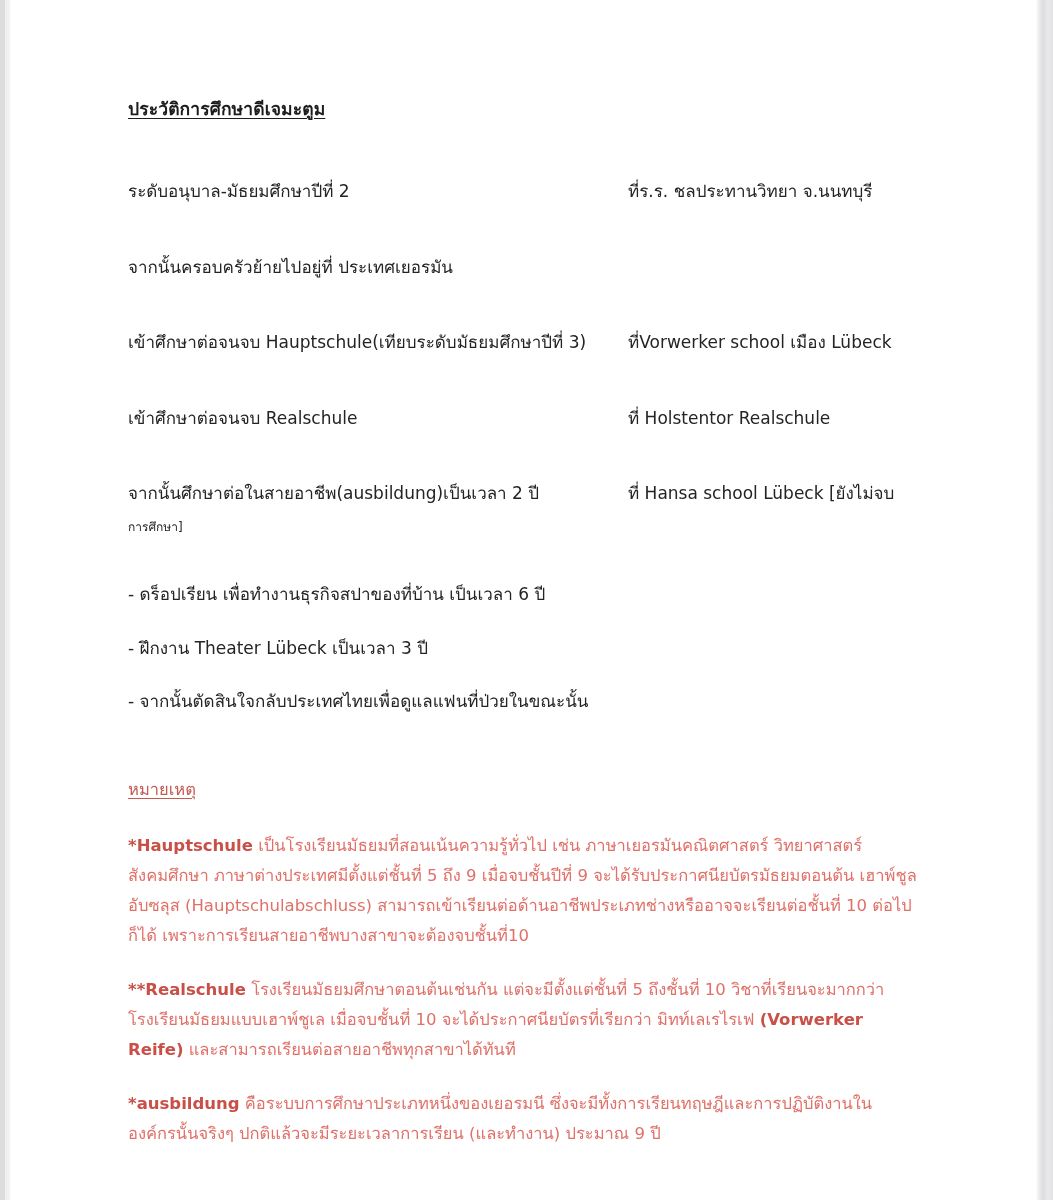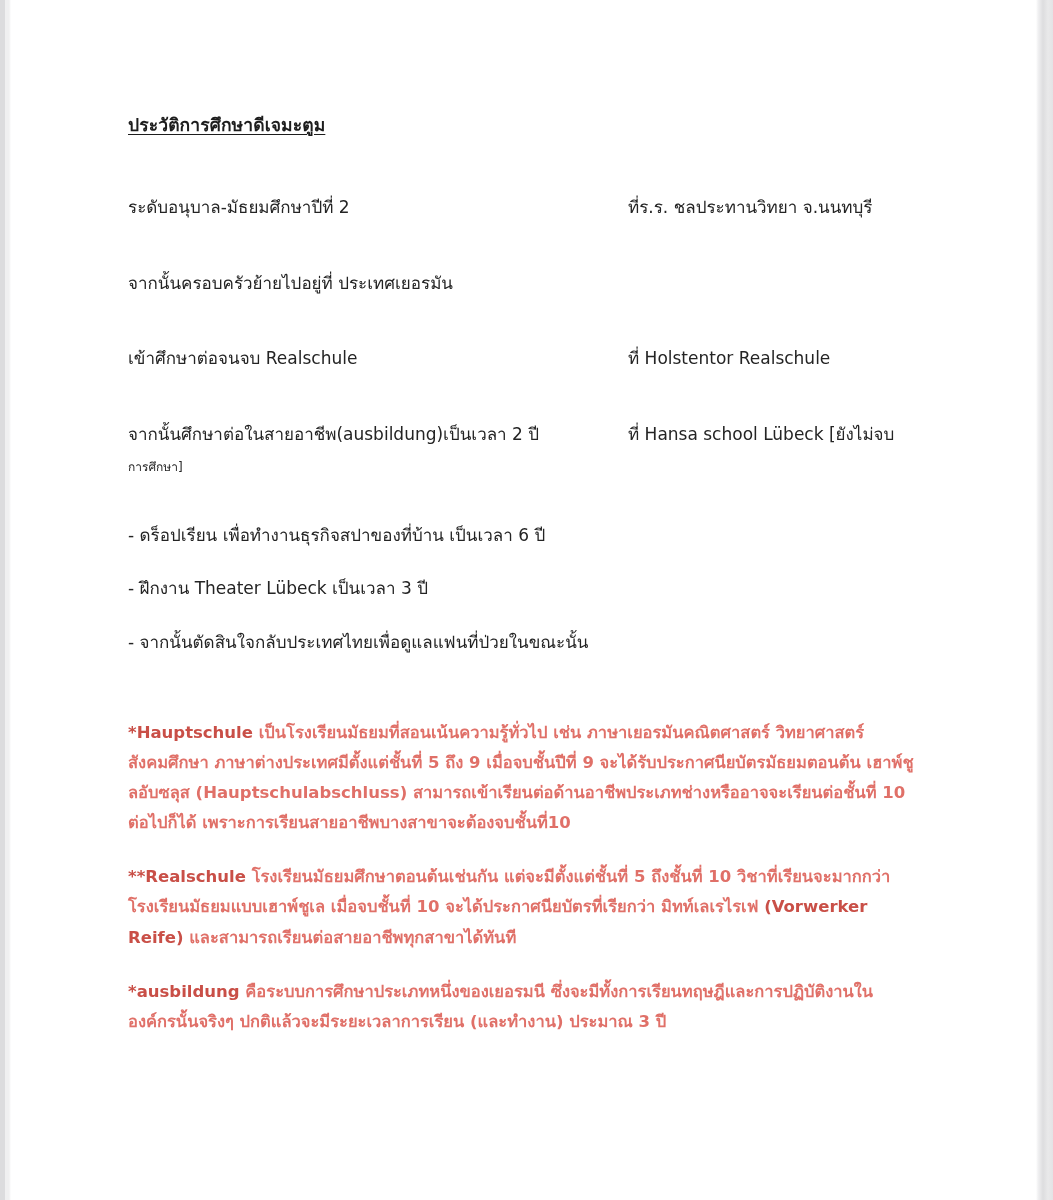--- a/index.html
+++ b/index.html
@@ -30,21 +30,21 @@
        #dddddf 1043px,
        #e9e9ea 1048px,
        #e3e3e5 1053px
     );
     box-sizing: border-box;
   }
 
   .page {
     position: absolute;
     left: 0;
-    top: 16px;
+    top: 0;
     width: 1036px;
     height: 959px;
     padding: 0;
     box-sizing: border-box;
   }
 
   .content {
     position: absolute;
     left: 128px;
     top: 96px;
@@ -128,21 +128,21 @@
   }
   .note-para b {
     color: #c94f47;
     font-weight: bold;
   }
   .note-para .lead {
     color: #c94f47;
     font-weight: bold;
   }
 
-  .thin { font-weight: bold; }
+  .thin { font-weight: normal; }
 </style>
 </head>
 <body>
 
 <div class="page-viewport">
   <div class="page">
     <div class="content">
 
       <div class="doc-title">ประวัติการศึกษาดีเจมะตูม</div>
 
@@ -151,20 +151,24 @@
         <div class="edu-row">
           <div class="edu-left">ระดับอนุบาล-มัธยมศึกษาปีที่ 2</div>
           <div class="edu-right">ที่ร.ร. ชลประทานวิทยา จ.นนทบุรี</div>
         </div>
 
         <div class="edu-row">
           <div class="edu-left">จากนั้นครอบครัวย้ายไปอยู่ที่ ประเทศเยอรมัน</div>
           <div class="edu-right"></div>
         </div>
 
+        <div class="edu-row">
+          <div class="edu-left">เข้าศึกษาต่อจนจบ Hauptschule(เทียบระดับมัธยมศึกษาปีที่ 3)</div>
+          <div class="edu-right">ที่Vorwerker school เมือง Lübeck</div>
+        </div>
 
         <div class="edu-row">
           <div class="edu-left">เข้าศึกษาต่อจนจบ Realschule</div>
           <div class="edu-right">ที่ Holstentor Realschule</div>
         </div>
 
         <div class="edu-row tall">
           <div class="edu-left">จากนั้นศึกษาต่อในสายอาชีพ(ausbildung)เป็นเวลา 2 ปี</div>
           <div class="edu-right">ที่ Hansa school Lübeck [ยังไม่จบ</div>
         </div>
@@ -173,30 +177,31 @@
       </div>
 
       <div class="bullets">
         <div class="bullet-row">- ดร็อปเรียน เพื่อทำงานธุรกิจสปาของที่บ้าน เป็นเวลา 6 ปี</div>
         <div class="bullet-row">- ฝึกงาน Theater Lübeck เป็นเวลา 3 ปี</div>
         <div class="bullet-row">- จากนั้นตัดสินใจกลับประเทศไทยเพื่อดูแลแฟนที่ป่วยในขณะนั้น</div>
       </div>
 
       <div class="notes">
 
+        <div class="notes-heading">หมายเหตุ</div>
 
         <div class="note-para">
           <b class="lead">*Hauptschule</b><span class="thin"> เป็นโรงเรียนมัธยมที่สอนเน้นความรู้ทั่วไป เช่น ภาษาเยอรมันคณิตศาสตร์ วิทยาศาสตร์ สังคมศึกษา ภาษาต่างประเทศมีตั้งแต่ชั้นที่ 5 ถึง 9 เมื่อจบชั้นปีที่ 9 จะได้รับประกาศนียบัตรมัธยมตอนต้น เฮาพ์ชูลอับซลุส (Hauptschulabschluss) สามารถเข้าเรียนต่อด้านอาชีพประเภทช่างหรืออาจจะเรียนต่อชั้นที่ 10 ต่อไปก็ได้ เพราะการเรียนสายอาชีพบางสาขาจะต้องจบชั้นที่10</span>
         </div>
 
         <div class="note-para">
           <b class="lead">**Realschule</b><span class="thin"> โรงเรียนมัธยมศึกษาตอนต้นเช่นกัน แต่จะมีตั้งแต่ชั้นที่ 5 ถึงชั้นที่ 10 วิชาที่เรียนจะมากกว่าโรงเรียนมัธยมแบบเฮาพ์ชูเล เมื่อจบชั้นที่ 10 จะได้ประกาศนียบัตรที่เรียกว่า มิทท์เลเรไรเฟ </span><b>(Vorwerker Reife)</b><span class="thin"> และสามารถเรียนต่อสายอาชีพทุกสาขาได้ทันที</span>
         </div>
 
         <div class="note-para">
-          <b class="lead">*ausbildung</b><span class="thin"> คือระบบการศึกษาประเภทหนึ่งของเยอรมนี ซึ่งจะมีทั้งการเรียนทฤษฎีและการปฏิบัติงานในองค์กรนั้นจริงๆ ปกติแล้วจะมีระยะเวลาการเรียน (และทำงาน) ประมาณ 3 ปี</span>
+          <b class="lead">*ausbildung</b><span class="thin"> คือระบบการศึกษาประเภทหนึ่งของเยอรมนี ซึ่งจะมีทั้งการเรียนทฤษฎีและการปฏิบัติงานในองค์กรนั้นจริงๆ ปกติแล้วจะมีระยะเวลาการเรียน (และทำงาน) ประมาณ 9 ปี</span>
         </div>
 
       </div>
 
     </div>
   </div>
 </div>
 
 </body></html>

